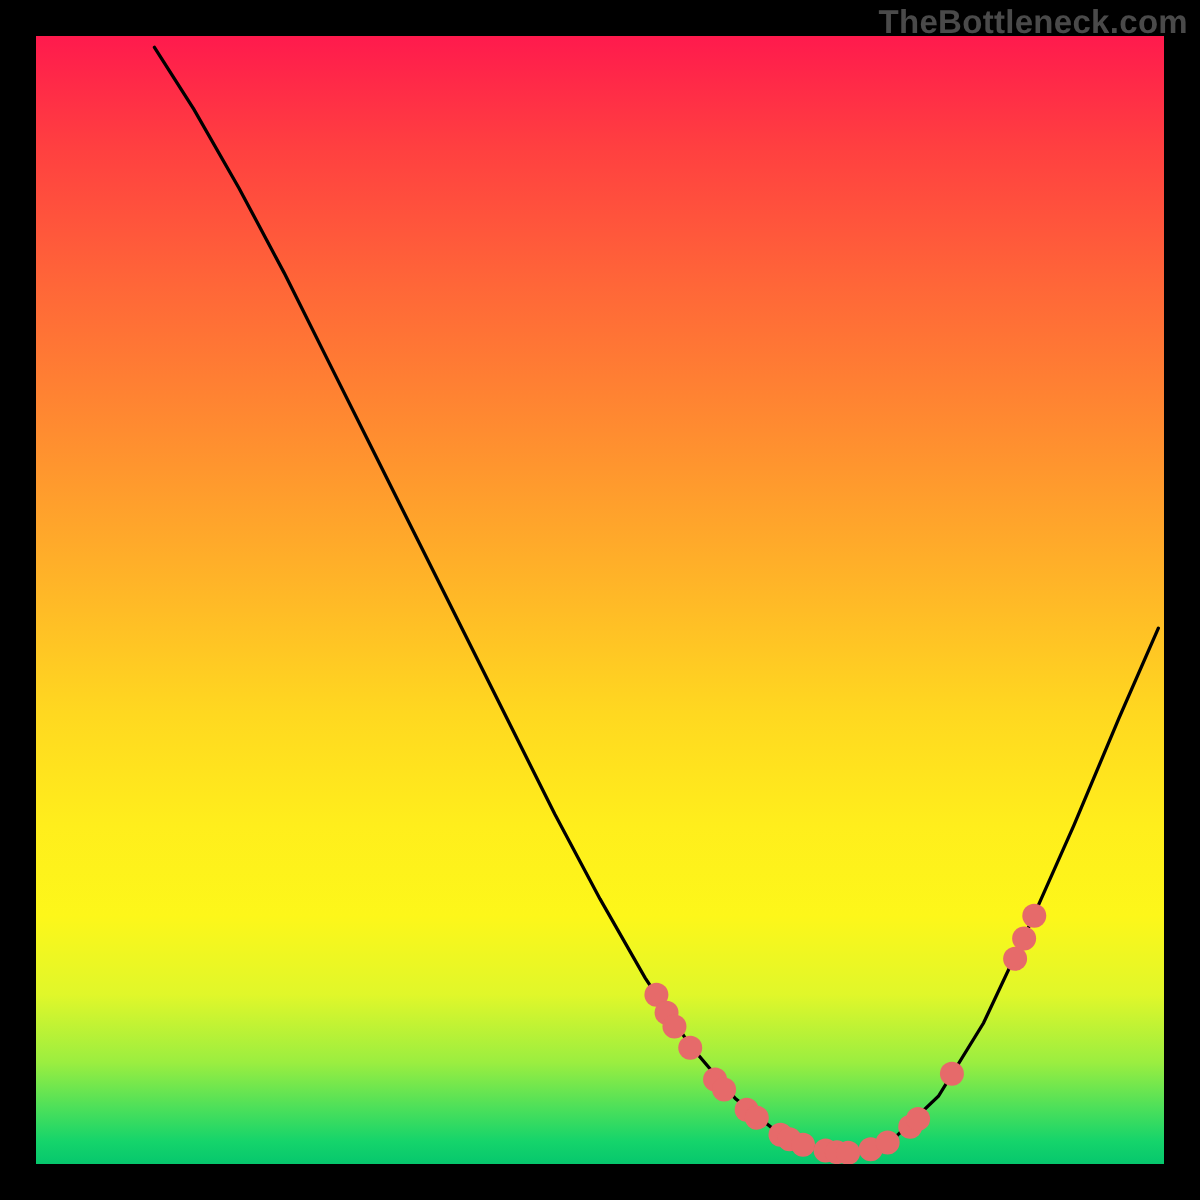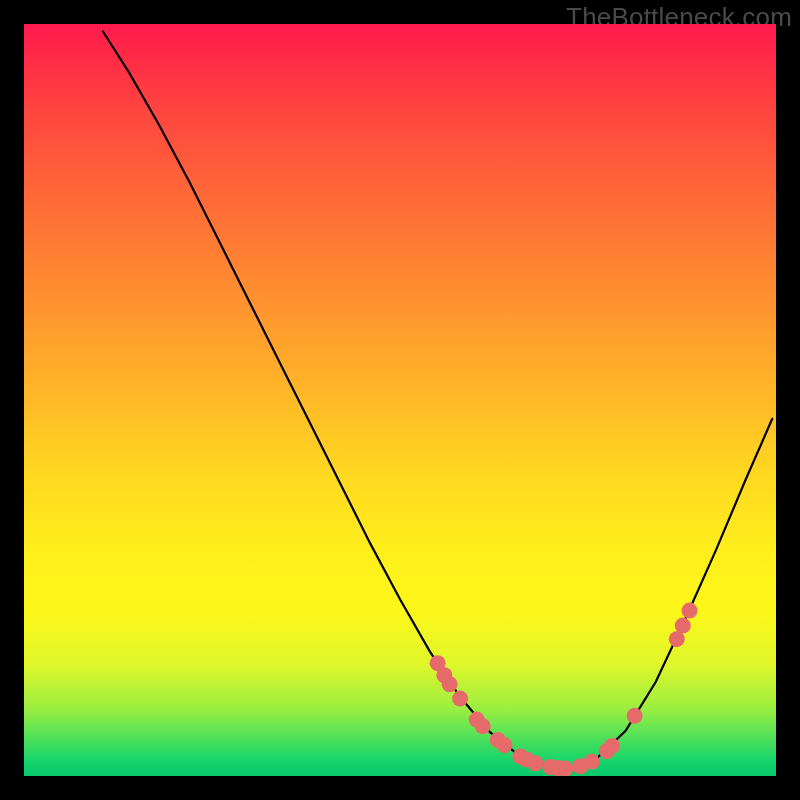--- a/index.html
+++ b/index.html
@@ -61,22 +61,22 @@
   }
   .marker {
     fill: #e66a6a;
     stroke: none;
   }
   .watermark {
     position: absolute;
     top: 2px;
     right: 8px;
     color: #4a4a4a;
-    font-size: 26px;
-    font-weight: 400;
+    font-size: 22px;
+    font-weight: 700;
     letter-spacing: 0.2px;
     user-select: none;
   }
 </style>
 </head>
 <body>
 
 <div class="watermark">TheBottleneck.com</div>
 
 <div class="frame">

